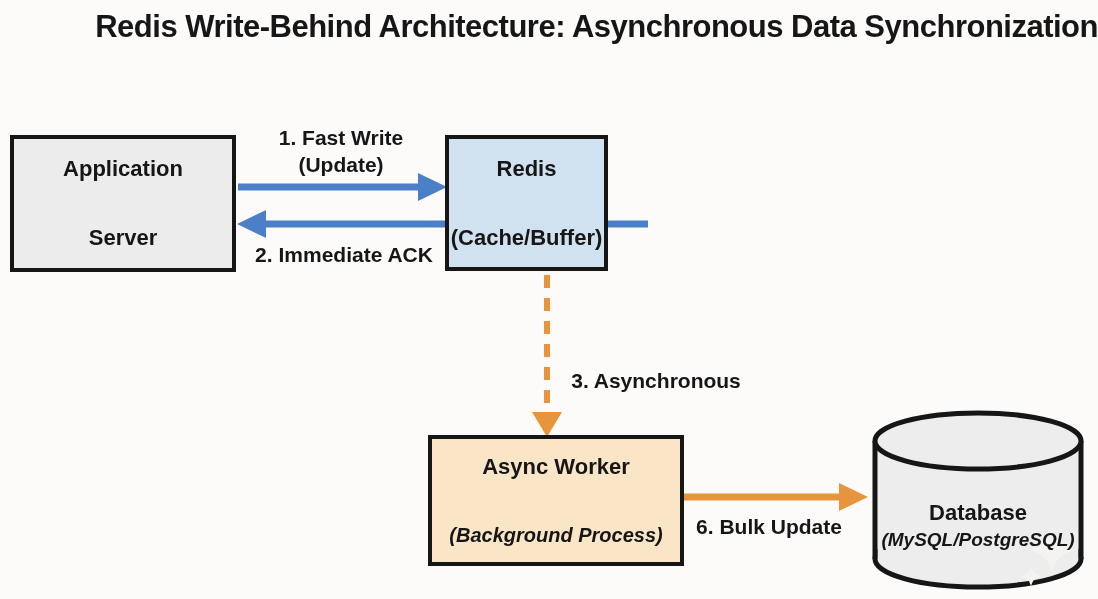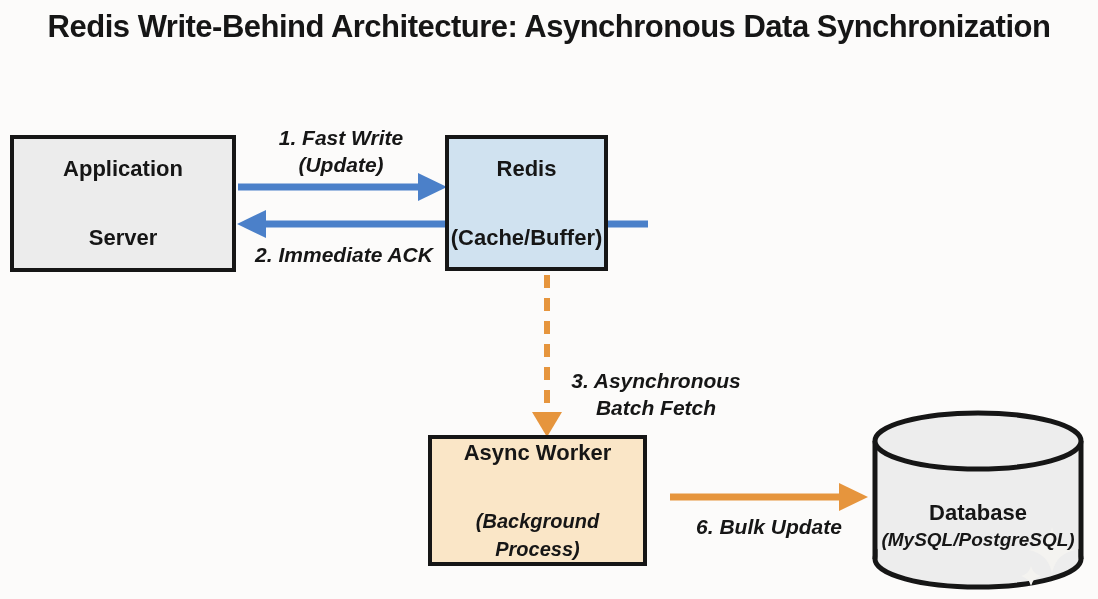--- a/index.html
+++ b/index.html
@@ -11,21 +11,21 @@
   .canvas {
     position: relative;
     width: 1098px;
     height: 599px;
     background: var(--bg, #fcfbfa);
     overflow: hidden;
   }
   .title {
     position: absolute;
     top: 9px; left: 0; right: 0;
-    text-align: center;
+    text-align: right;
     font-size: 31px;
     font-weight: bold;
     letter-spacing: -0.5px;
     color: var(--ink, #161616);
     white-space: nowrap;
   }
   .node {
     position: absolute;
     border: 4px solid var(--ink, #161616);
     display: flex;
@@ -33,29 +33,28 @@
     align-items: center;
     justify-content: center;
     text-align: center;
     color: var(--ink, #161616);
     gap: 39px;
   }
   .node .l1 { font-size: 22px; font-weight: bold; line-height: 30px; }
   .node .l2 { font-size: 20px; font-weight: bold; line-height: 28px; font-style: italic; }
   .node-app   { left: 10px;  top: 135px; width: 226px; height: 137px; background: var(--app-fill, #ececec); }
   .node-redis { left: 445px; top: 135px; width: 163px; height: 136px; background: var(--redis-fill, #d0e2f0); }
-  .node-async { left: 428px; top: 435px; width: 219px; height: 131px; background: var(--async-fill, #fae6c7); }
+  .node-async { left: 428px; top: 435px; width: 256px; height: 131px; background: var(--async-fill, #fae6c7); }
   .edge-label {
     position: absolute;
     text-align: center;
     font-weight: bold;
     color: var(--ink, #161616);
     font-size: 21px;
     line-height: 27px;
-    font-style: italic;
   }
   .lbl-fast  { left: 243px; top: 124px; width: 196px; }
   .lbl-ack   { left: 236px; top: 241px; width: 216px; }
   .lbl-batch { left: 556px; top: 327px; width: 200px; margin-top: 40px; }
   .lbl-bulk  { left: 663px; top: 513px; width: 212px; }
   .db-label {
     position: absolute;
     left: 868px; top: 499px; width: 220px;
     text-align: center;
     color: var(--ink, #161616);
@@ -134,20 +133,19 @@
 
   <div class="edge-label lbl-fast">
     <div>1. Fast Write</div>
     <div>(Update)</div>
   </div>
 
   <div class="edge-label lbl-ack">2. Immediate ACK</div>
 
   <div class="edge-label lbl-batch">
     <div>3. Asynchronous</div>
-    <div>Batch Fetch</div>
   </div>
 
   <div class="edge-label lbl-bulk">
     <div>6. Bulk Update</div>
   </div>
 
 </div>
 
 </body></html>

